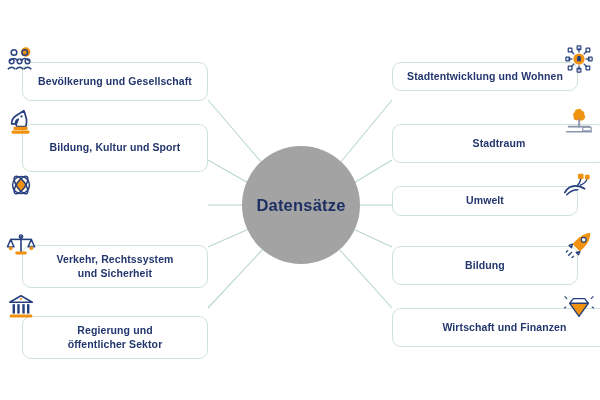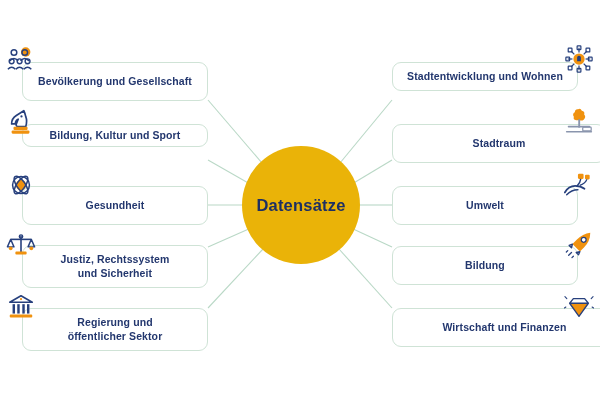--- a/index.html
+++ b/index.html
@@ -43,21 +43,21 @@
     position: absolute;
     width: 30px; height: 30px;
     z-index: 5;
   }
   .icon svg { display: block; width: 30px; height: 30px; }
   #hub {
     position: absolute;
     left: 242px; top: 146px;
     width: 118px; height: 118px;
     border-radius: 50%;
-    background: #eab308;
+    background: #a3a3a3;
     display: flex;
     align-items: center;
     justify-content: center;
     z-index: 4;
   }
   #hub-label {
     color: #1d2f63;
     font-size: 16.5px;
     font-weight: bold;
     letter-spacing: 0.2px;
@@ -214,42 +214,39 @@
         <line x1="29" y1="7" x2="31" y2="5"></line>
         <line x1="2" y1="16" x2="0.5" y2="17"></line>
         <line x1="30" y1="16" x2="31.5" y2="17"></line>
       </g>
     </svg>
   </div>
 
   <div class="card" style="left:22px;top:62px;width:186px;height:39px">
     <span class="card-label">Bevölkerung und Gesellschaft</span>
   </div>
-  <div class="card" style="left:22px;top:124px;width:186px;height:23px">
+  <div class="card" style="left:22px;top:124px;width:186px;height:48px">
     <span class="card-label">Bildung, Kultur und Sport</span>
   </div>
-  <div class="card" style="left:22px;top:186px;width:186px;height:39px">
-    <span class="card-label">Gesundheit</span>
-  </div>
   <div class="card" style="left:22px;top:245px;width:186px;height:43px">
-    <span class="card-label">Justiz, Rechtssystem
+    <span class="card-label">Verkehr, Rechtssystem
 und Sicherheit</span>
   </div>
-  <div class="card" style="left:22px;top:308px;width:186px;height:43px">
+  <div class="card" style="left:22px;top:316px;width:186px;height:43px">
     <span class="card-label">Regierung und
 öffentlicher Sektor</span>
   </div>
 
   <div class="card" style="left:392px;top:62px;width:186px;height:29px">
     <span class="card-label">Stadtentwicklung und Wohnen</span>
   </div>
   <div class="card" style="left:392px;top:124px;width:214px;height:39px">
     <span class="card-label">Stadtraum</span>
   </div>
-  <div class="card" style="left:392px;top:186px;width:186px;height:39px">
+  <div class="card" style="left:392px;top:186px;width:186px;height:30px">
     <span class="card-label">Umwelt</span>
   </div>
   <div class="card" style="left:392px;top:246px;width:186px;height:39px">
     <span class="card-label">Bildung</span>
   </div>
   <div class="card" style="left:392px;top:308px;width:225px;height:39px">
     <span class="card-label">Wirtschaft und Finanzen</span>
   </div>
 
   <div id="hub">

